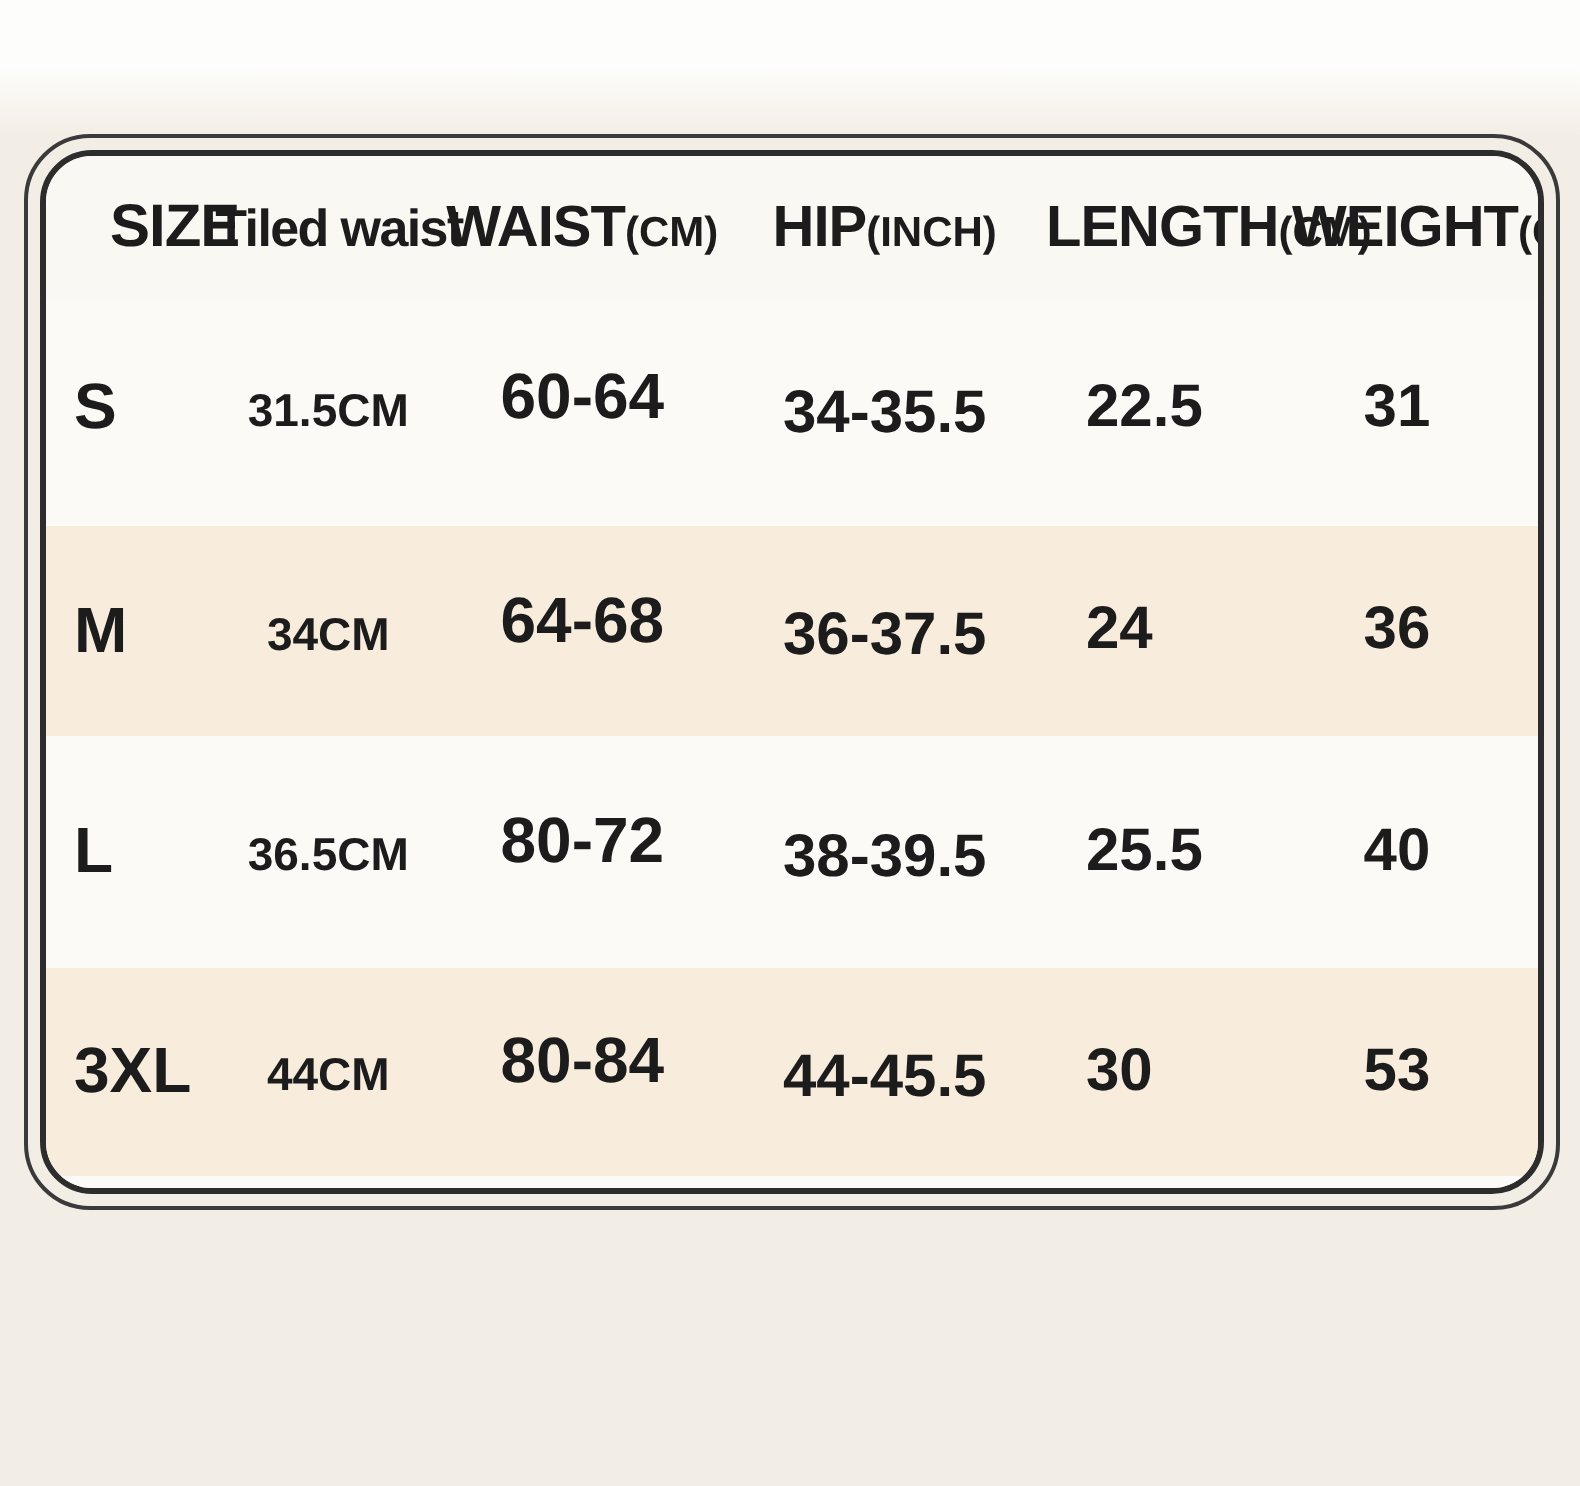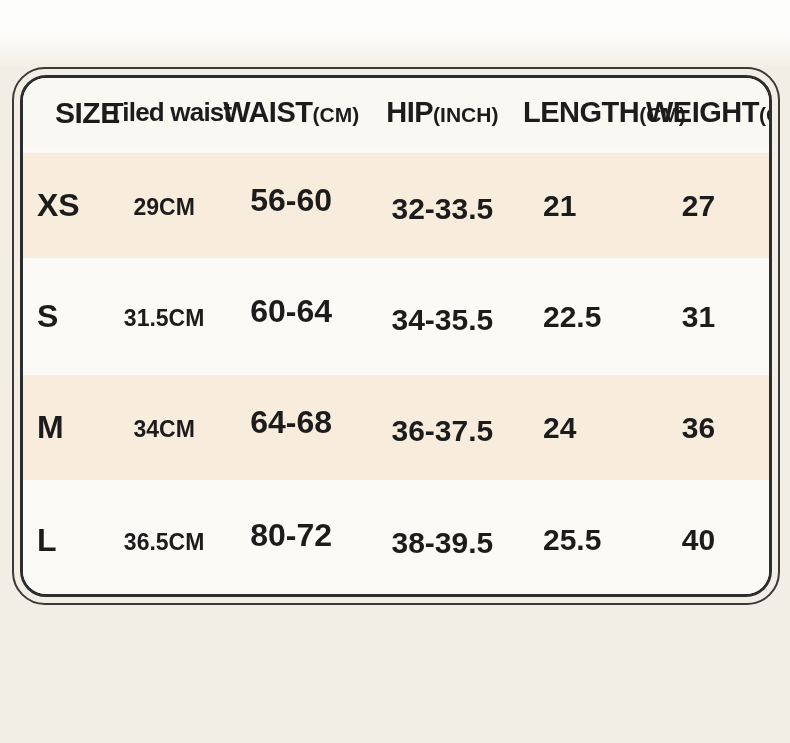--- a/index.html
+++ b/index.html
@@ -61,28 +61,20 @@
         <tr>
             <th class="col-1"><span>SIZE</span></th>
             <th class="col-2"><span>Tiled waist</span></th>
             <th class="col-3"><span>WAIST</span><span class="unit">(CM)</span></th>
             <th class="col-4"><span>HIP</span><span class="unit">(INCH)</span></th>
             <th class="col-5"><span>LENGTH</span><span class="unit">(CM)</span></th>
             <th class="col-6"><span>WEIGHT</span><span class="unit">(G)</span></th>
           </tr>
       </thead>
       <tbody>
-          <tr class="peach">
-            <td class="col-1">XS</td>
-            <td class="col-2">29CM</td>
-            <td class="col-3">56-60</td>
-            <td class="col-4">32-33.5</td>
-            <td class="col-5">21</td>
-            <td class="col-6">27</td>
-          </tr>
           <tr class="plain">
             <td class="col-1">S</td>
             <td class="col-2">31.5CM</td>
             <td class="col-3">60-64</td>
             <td class="col-4">34-35.5</td>
             <td class="col-5">22.5</td>
             <td class="col-6">31</td>
           </tr>
           <tr class="peach">
             <td class="col-1">M</td>
@@ -93,16 +85,24 @@
             <td class="col-6">36</td>
           </tr>
           <tr class="plain">
             <td class="col-1">L</td>
             <td class="col-2">36.5CM</td>
             <td class="col-3">80-72</td>
             <td class="col-4">38-39.5</td>
             <td class="col-5">25.5</td>
             <td class="col-6">40</td>
           </tr>
+          <tr class="peach">
+            <td class="col-1">3XL</td>
+            <td class="col-2">44CM</td>
+            <td class="col-3">80-84</td>
+            <td class="col-4">44-45.5</td>
+            <td class="col-5">30</td>
+            <td class="col-6">53</td>
+          </tr>
         </tbody>
     </table>
   </div>
 </div>
 
 </body></html>

